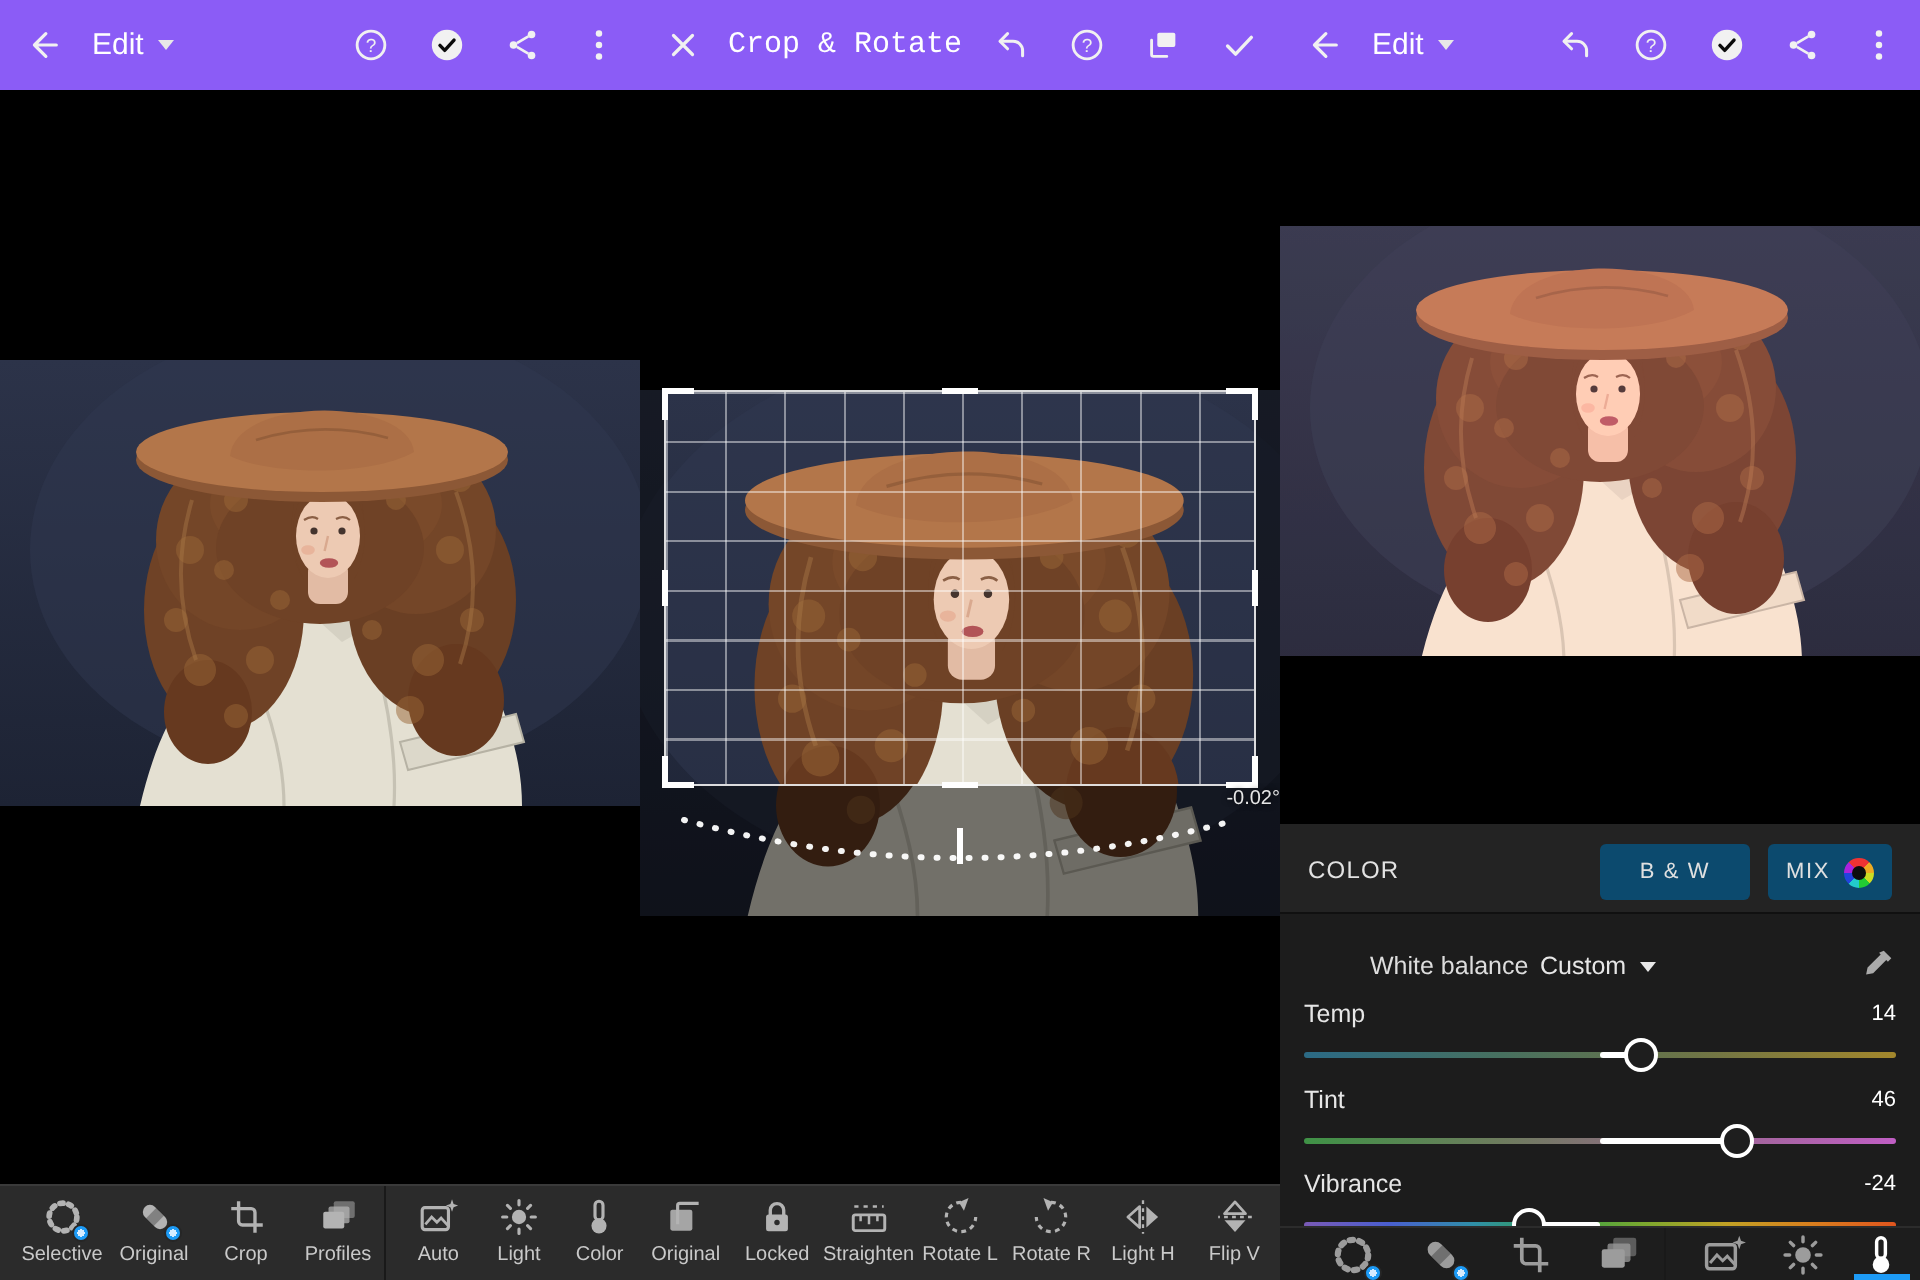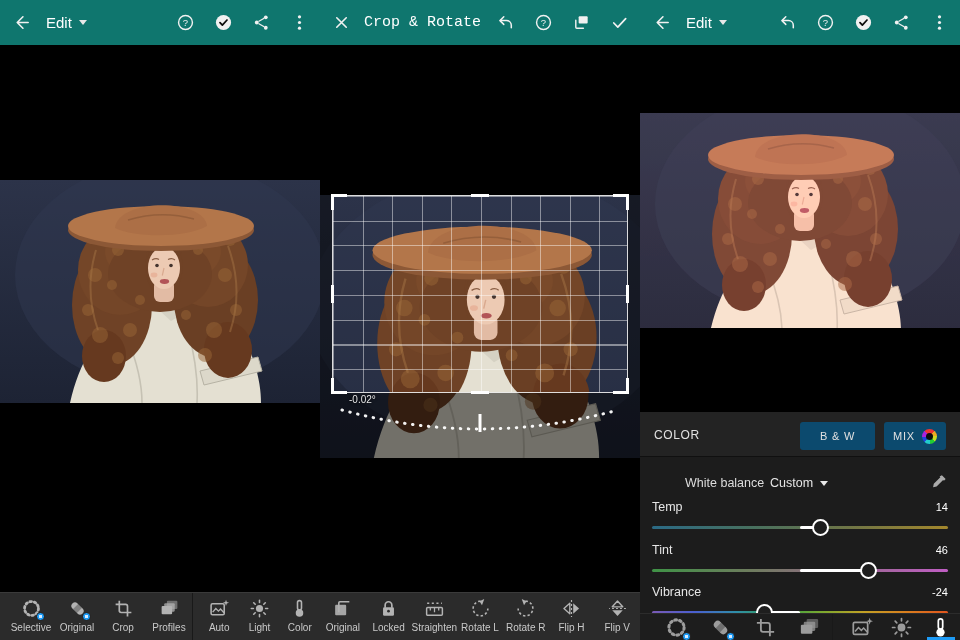--- a/index.html
+++ b/index.html
@@ -3,21 +3,21 @@
 <meta charset="utf-8">
 <style>
   * { margin:0; padding:0; box-sizing:border-box; }
   html,body { background:#000; }
   body { font-family:"Liberation Sans","DejaVu Sans",sans-serif; }
   #app { position:relative; width:960px; height:640px; background:#000; overflow:hidden; }
   .screen { position:absolute; top:0; width:320px; height:640px; background:#000; overflow:hidden; }
   #screen1 { left:0; } #screen2 { left:320px; } #screen3 { left:640px; }
 
   
-  .topbar { position:absolute; top:0; left:0; width:100%; height:45px; background:#0f766e;
+  .topbar { position:absolute; top:0; left:0; width:100%; height:45px; background:#8b5cf6;
             display:flex; align-items:center; color:#f1f1f1; }
   .icon-btn { width:38px; height:45px; display:flex; align-items:center; justify-content:center; color:#f1f1f1; }
   .icon-btn svg { width:19px; height:19px; display:block; }
   .lead { margin-left:2px; }
   .menu-btn { display:flex; align-items:center; gap:7px; margin-left:6px; font-size:15px; color:#fff; }
   .caret-down { width:0; height:0; border-left:4.5px solid transparent; border-right:4.5px solid transparent; border-top:5px solid #e8e8e8; }
   .tb-right { margin-left:auto; display:flex; margin-right:2px; }
   .page-title { font-size:15px; color:#fff; margin-left:4px; white-space:nowrap;font-family:Liberation Mono, monospace; }
 
   
@@ -40,21 +40,21 @@
   .ck.tl { top:-2px; left:-2px; border-top-width:3px; border-left-width:3px; }
   .ck.tr { top:-2px; right:-2px; border-top-width:3px; border-right-width:3px; }
   .ck.bl { bottom:-2px; left:-2px; border-bottom-width:3px; border-left-width:3px; }
   .ck.br { bottom:-2px; right:-2px; border-bottom-width:3px; border-right-width:3px; }
   .mh { position:absolute; background:#fff; }
   .mh.l { left:-2px; top:50%; margin-top:-9px; width:3px; height:18px; }
   .mh.r { right:-2px; top:50%; margin-top:-9px; width:3px; height:18px; }
   .mh.t { top:-2px; left:50%; margin-left:-9px; width:18px; height:3px; }
   .mh.b { bottom:-2px; left:50%; margin-left:-9px; width:18px; height:3px; }
   .dial { position:absolute; top:394px; left:0; width:320px; height:54px; }
-  .angle-label { text-align:left; font-size:10px; color:#e6e6e6; text-shadow:0 0 3px #000;padding-left:29px; }
+  .angle-label { text-align:right; font-size:10px; color:#e6e6e6; text-shadow:0 0 3px #000; }
   .dial-arc { position:absolute; top:10px; left:0; }
 
   
   .panel { position:absolute; top:412px; left:0; width:320px; height:201px; background:#1c1c1c; color:#ddd; }
   .panel-header { position:absolute; top:0; left:0; right:0; height:45px; background:#232323; border-bottom:1px solid #101010; }
   .panel-title { position:absolute; left:14px; top:16px; font-size:12px; letter-spacing:.6px; color:#e2e2e2; }
   .pill-btn { position:absolute; top:10px; height:28px; background:#0c4a6e; border-radius:3px; border:none;
               color:#e0e0e0; font-size:11px; letter-spacing:.8px; display:flex; align-items:center; justify-content:center;
               font-family:inherit; }
   .bw-btn { left:160px; width:75px; }
@@ -409,21 +409,21 @@
             <span class="tlabel">Rotate R</span>
           </div>
           <div class="tb-item" style="flex: 1 1 0%;">
             <span class="ticon">
               <svg viewBox="0 0 20 20" xmlns="http://www.w3.org/2000/svg">
                 <path d="M8.4 5 2.8 10l5.6 5z" fill="none" stroke="currentColor" stroke-width="1.3" stroke-linejoin="round"></path>
                 <path d="M11.6 5l5.6 5-5.6 5z" fill="currentColor"></path>
                 <path d="M10 2v16" stroke="currentColor" stroke-width="1.1" stroke-dasharray="1.8 2"></path>
               </svg>
             </span>
-            <span class="tlabel">Flip H</span>
+            <span class="tlabel">Light H</span>
           </div>
           <div class="tb-item" style="flex: 1 1 0%;">
             <span class="ticon">
               <svg viewBox="0 0 20 20" xmlns="http://www.w3.org/2000/svg">
                 <g transform="rotate(90 10 10)">
                   <path d="M8.4 5 2.8 10l5.6 5z" fill="none" stroke="currentColor" stroke-width="1.3" stroke-linejoin="round"></path>
                   <path d="M11.6 5l5.6 5-5.6 5z" fill="currentColor"></path>
                   <path d="M10 2v16" stroke="currentColor" stroke-width="1.1" stroke-dasharray="1.8 2"></path>
                 </g>
               </svg>

